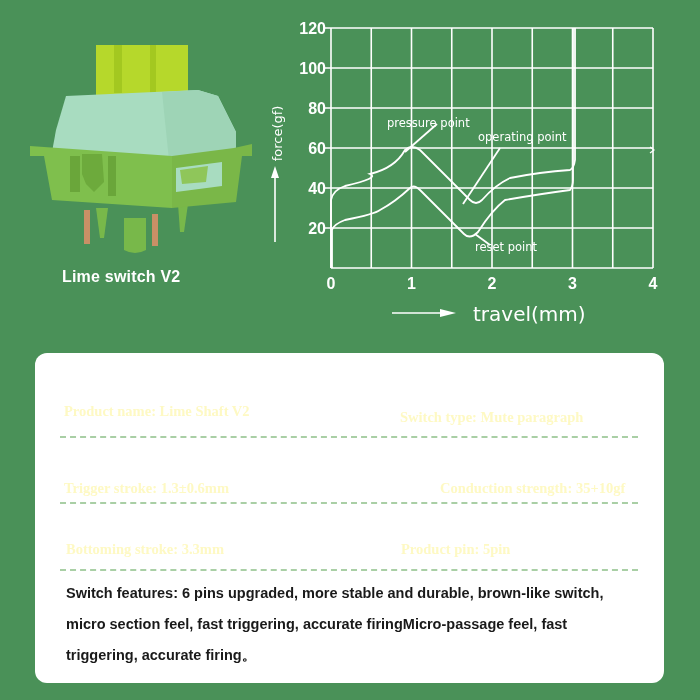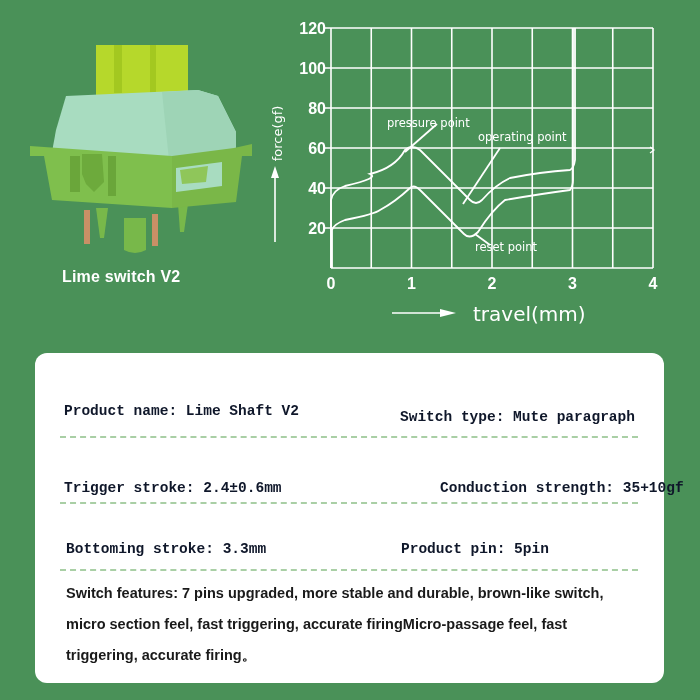--- a/index.html
+++ b/index.html
@@ -9,21 +9,21 @@
   .switch-img { position: absolute; left: 22px; top: 32px; width: 236px; height: 226px; }
   .product-title { position: absolute; left: 62px; top: 268px; color: #fff; font-weight: bold; font-size: 16px; letter-spacing: 0.2px; font-family: "Liberation Sans", sans-serif; text-align: right; }
 
   .chart { position: absolute; left: 0; top: 0; width: 700px; height: 340px; }
   .chart svg { position: absolute; left: 0; top: 0; }
   .ylabel { position: absolute; left: 262px; top: 90px; width: 28px; height: 100px; }
   .ylabel span { position: absolute; left: -30px; top: 36px; transform: rotate(-90deg); color: #fff; font-size: 13px; white-space: nowrap; font-family: "DejaVu Sans", sans-serif; width: 90px; text-align: center; }
   .xlabel { position: absolute; left: 473px; top: 302px; color: #fff; font-size: 20px; font-family: "DejaVu Sans", sans-serif; }
 
   .card { position: absolute; left: 35px; top: 353px; width: 629px; height: 330px; background: #fff; border-radius: 12px; }
-  .spec { position: absolute; font-weight: bold; font-size: 14.5px; color: #0f172a; white-space: nowrap; font-family: Liberation Mono, monospace; }
+  .spec { position: absolute; font-weight: bold; font-size: 14.5px; color: #fef9c3; white-space: nowrap; font-family: Liberation Serif, serif; }
   .dash { position: absolute; left: 60px; width: 578px; height: 0; border-top: 2px dashed #a9cfa5; }
   .features { position: absolute; left: 66px; top: 578px; width: 570px; font-weight: bold; font-size: 14.5px; color: #1a1a1a; line-height: 31px; font-family: "Liberation Sans", sans-serif; }
 </style>
 </head>
 <body>
 
 <div class="switch-img">
   <svg width="236" height="226" viewBox="0 0 236 226">
 
     <rect x="62" y="178" width="6" height="34" fill="#c99066"></rect>
@@ -116,21 +116,21 @@
     </div>
   <div class="xlabel">travel(mm)</div>
 </div>
 
 <div class="card"></div>
 
 <div class="spec" style="left:64px; top:403px;">Product name: Lime Shaft V2</div>
 <div class="spec" style="left:400px; top:403px;margin-top:6px;">Switch type: Mute paragraph</div>
 <div class="dash" style="top:436px;"></div>
 
-<div class="spec" style="left:64px; top:480px;">Trigger stroke: 2.4±0.6mm</div>
+<div class="spec" style="left:64px; top:480px;">Trigger stroke: 1.3±0.6mm</div>
 <div class="spec" style="left:400px; top:480px;margin-left:40px;">Conduction strength: 35+10gf</div>
 <div class="dash" style="top:502px;"></div>
 
 <div class="spec" style="left:66px; top:541px;">Bottoming stroke: 3.3mm</div>
 <div class="spec" style="left:401px; top:541px;">Product pin: 5pin</div>
 <div class="dash" style="top:569px;"></div>
 
-<div class="features">Switch features: 7 pins upgraded, more stable and durable, brown-like switch, micro section feel, fast triggering, accurate firingMicro-passage feel, fast triggering, accurate firing。</div>
+<div class="features">Switch features: 6 pins upgraded, more stable and durable, brown-like switch, micro section feel, fast triggering, accurate firingMicro-passage feel, fast triggering, accurate firing。</div>
 
 </body></html>

